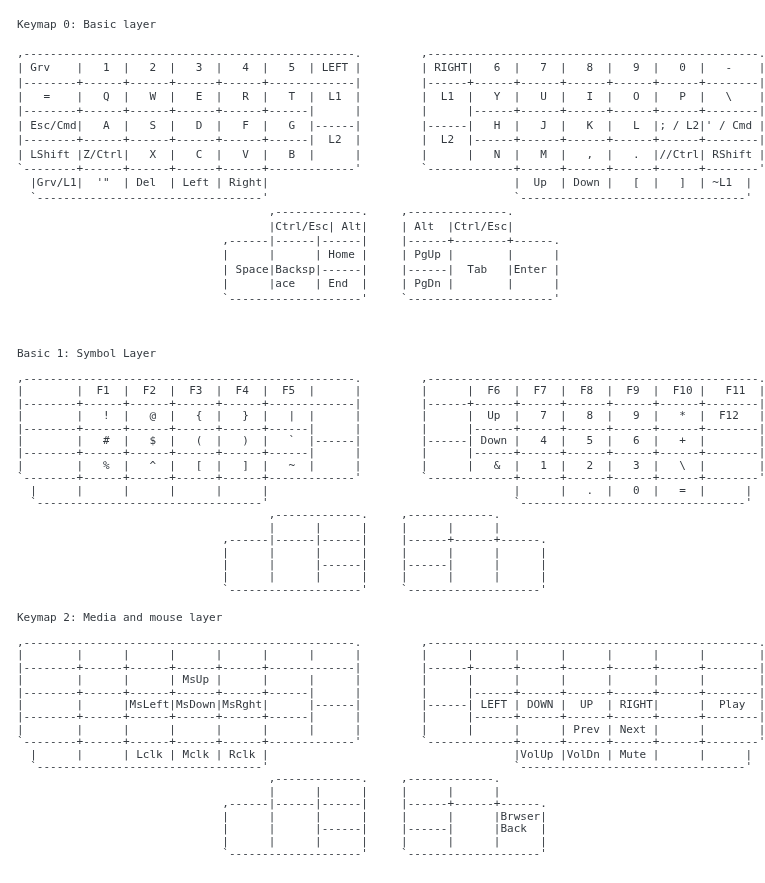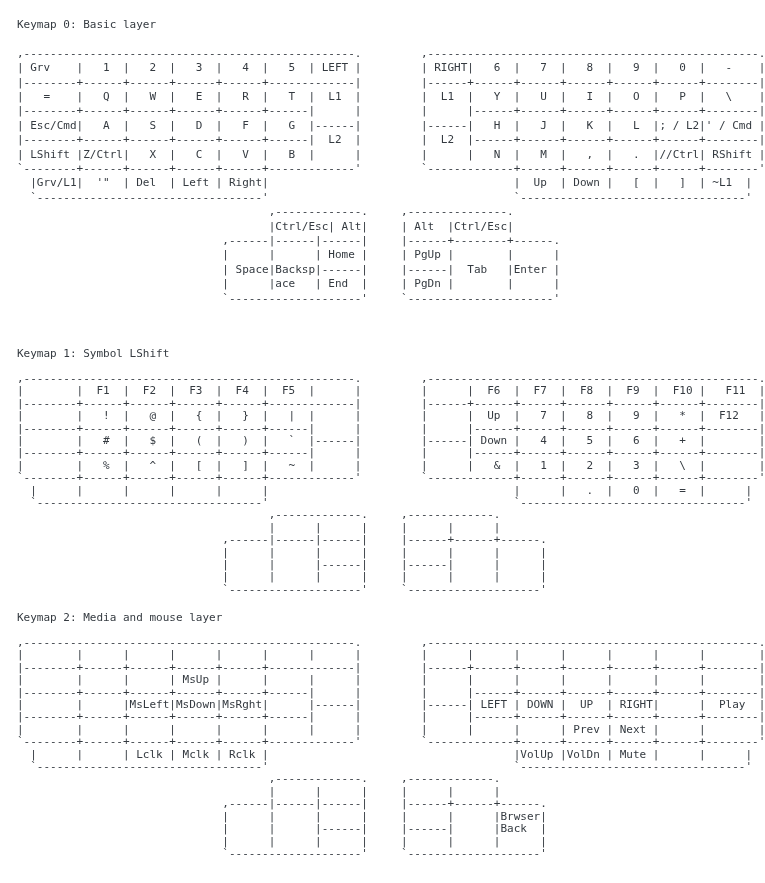--- a/index.html
+++ b/index.html
@@ -58,21 +58,21 @@
                                       ,-------------.     ,---------------.
                                       |Ctrl/Esc| Alt|     | Alt  |Ctrl/Esc|
                                ,------|------|------|     |------+--------+------.
                                |      |      | Home |     | PgUp |        |      |
                                | Space|Backsp|------|     |------|  Tab   |Enter |
                                |      |ace   | End  |     | PgDn |        |      |
                                `--------------------'     `----------------------'</pre>
   </div>
 
   <div class="sec sec1">
-    <div class="km-title">Keymap 1: Symbol LShift</div>
+    <div class="km-title">Basic 1: Symbol Layer</div>
     <pre class="art">,--------------------------------------------------.         ,--------------------------------------------------.
 |        |  F1  |  F2  |  F3  |  F4  |  F5  |      |         |      |  F6  |  F7  |  F8  |  F9  |  F10 |   F11  |
 |--------+------+------+------+------+-------------|         |------+------+------+------+------+------+--------|
 |        |   !  |   @  |   {  |   }  |   |  |      |         |      |  Up  |   7  |   8  |   9  |   *  |  F12   |
 |--------+------+------+------+------+------|      |         |      |------+------+------+------+------+--------|
 |        |   #  |   $  |   (  |   )  |   `  |------|         |------| Down |   4  |   5  |   6  |   +  |        |
 |--------+------+------+------+------+------|      |         |      |------+------+------+------+------+--------|
 |        |   %  |   ^  |   [  |   ]  |   ~  |      |         |      |   &amp;  |   1  |   2  |   3  |   \  |        |
 `--------+------+------+------+------+-------------'         `-------------+------+------+------+------+--------'
   |      |      |      |      |      |                                     |      |   .  |   0  |   =  |      |

